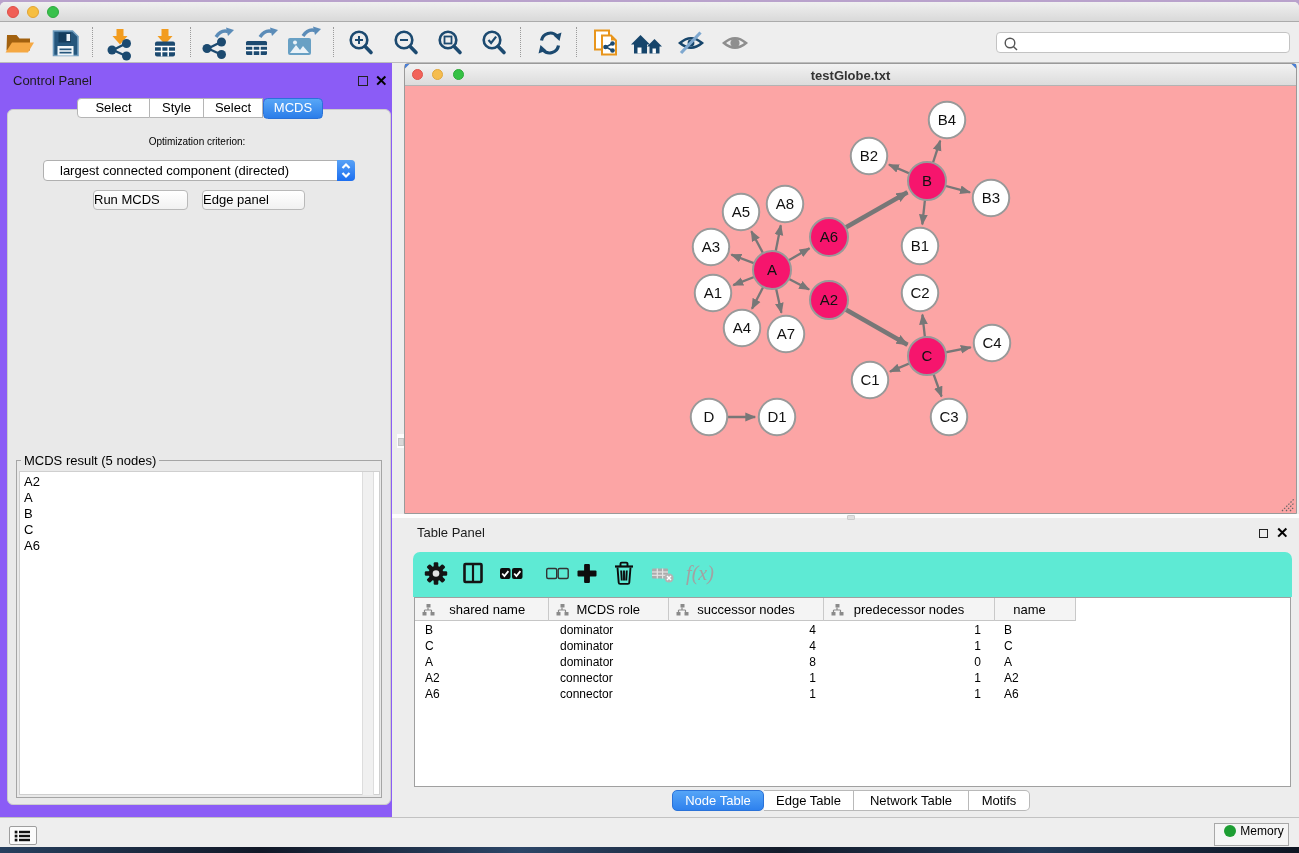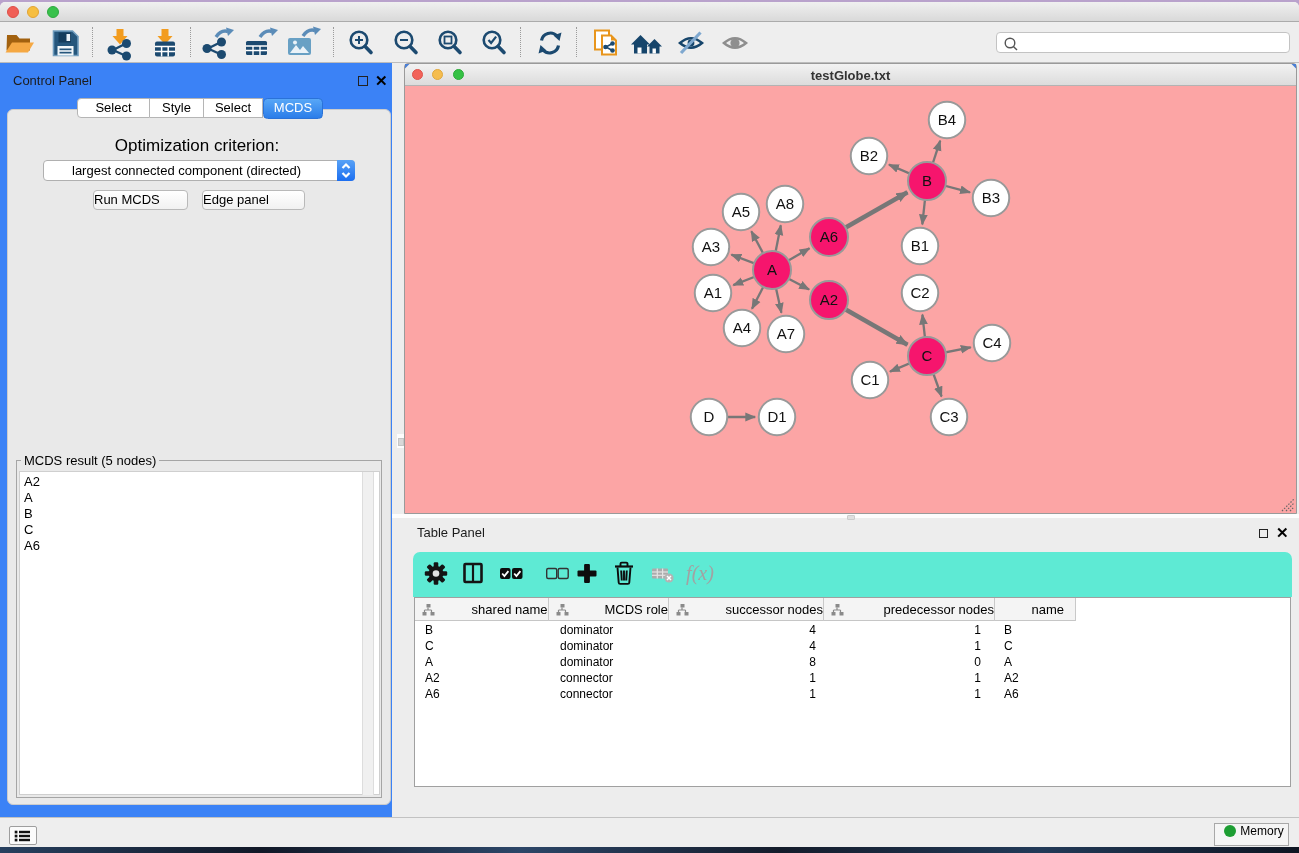--- a/index.html
+++ b/index.html
@@ -3,49 +3,49 @@
 *{margin:0;padding:0;box-sizing:border-box}
 html,body{width:1299px;height:853px;font-family:"Liberation Sans",sans-serif;overflow:hidden}
 body{background:#b9a2cc;position:relative}
 #app{position:absolute;left:0;top:2px;width:1299px;height:845px;background:#ededed;border-radius:5px 5px 0 0;overflow:hidden}
 #titlebar{position:absolute;left:0;top:0;width:1299px;height:20px;background:linear-gradient(#f0f0f0,#d9d9d9);border-bottom:1px solid #ababab;border-radius:5px 5px 0 0}
 .tl{position:absolute;width:12px;height:12px;border-radius:50%;top:4px}
 #title{position:absolute;width:100%;text-align:center;top:3px;font-size:13px;color:#3c3c3c}
 #toolbar{position:absolute;left:0;top:20px;width:1299px;height:41px;background:#eeeeee;border-bottom:1px solid #bcbcbc}
 .sep{position:absolute;top:5px;height:30px;width:0;border-left:1px dotted #9b9b9b}
 #searchbox{position:absolute;left:996px;top:10px;width:294px;height:21px;background:#fff;border:1px solid #c3c3c3;border-radius:4px}
-#leftpanel{position:absolute;left:0;top:61px;width:392px;height:754px;background:#3b82f6}
+#leftpanel{position:absolute;left:0;top:61px;width:392px;height:754px;background:#8b5cf6}
 #cp-head{position:absolute;left:13px;top:10px;font-size:13px;color:#1c1c1c}
 #cp-content{position:absolute;left:7px;top:46px;width:384px;height:696px;background:#e9e9e9;border:1px solid #cccccc;border-radius:6px}
 .tabs{position:absolute;display:flex}
 .tab{height:20px;background:#fff;border:1px solid #b5b5b5;border-left:none;font-size:13px;color:#000;text-align:center;line-height:18px}
 .tab.first{border-left:1px solid #b5b5b5;border-radius:4px 0 0 4px}
 .tab.sel{background:linear-gradient(#58a7f7,#2b7de9);color:#fff;border:1px solid #2a72d8;border-radius:4.5px;height:20.5px}
-#optlabel{position:absolute;left:0;top:26px;width:378px;text-align:center;font-size:17px;color:#000}
-#dropdown{position:absolute;left:35px;top:50px;width:312px;height:21px;background:#fff;border:1px solid #b0b0b0;border-radius:4px;font-size:13px;line-height:19px;padding-left:28px;color:#000}
+#optlabel{position:absolute;left:0;top:26px;width:378px;text-align:center;font-size:10px;color:#000}
+#dropdown{position:absolute;left:35px;top:50px;width:312px;height:21px;background:#fff;border:1px solid #b0b0b0;border-radius:4px;font-size:13px;line-height:19px;padding-left:16px;color:#000}
 #stepper{position:absolute;right:-1px;top:-1px;width:18px;height:21px;background:linear-gradient(#58a2f6,#1c6ef0);border-radius:0 4px 4px 0}
 .btn{position:absolute;top:80px;height:20px;background:linear-gradient(#ffffff,#f1f1f1);border:1px solid #b9b9b9;border-radius:4px;font-size:13px;text-align:left;line-height:18px;color:#000}
 #groupbox{position:absolute;left:8px;top:350px;width:366px;height:338px;border:1px solid #a5a5a5}
 #grouplabel{position:absolute;left:4px;top:-8px;background:#e9e9e9;font-size:13px;padding:0 3px;color:#000}
 #mlist{position:absolute;left:2px;top:10px;width:361px;height:324px;background:#fff;border:1px solid #cfcfcf;font-size:13px;line-height:16px;padding:2px 0 0 4px;color:#000}
 #mscroll{position:absolute;right:5px;top:0px;width:12px;height:323px;background:#f0f0f0;border-left:1px solid #ddd;border-right:1px solid #ddd}
 #statusbar{position:absolute;left:0;top:815px;width:1299px;height:30px;background:#eeeeee;border-top:1px solid #c2c2c2}
 #listbtn{position:absolute;left:9px;top:8px;width:28px;height:19px;background:#fbfbfb;border:1px solid #9e9e9e;border-radius:2px}
 #membtn{position:absolute;left:1214px;top:5px;width:75px;height:23px;background:#f5f5f5;border:1px solid #a8a8a8;font-size:12px;color:#000}
 #darkstrip{position:absolute;left:0;top:847px;width:1299px;height:6px;background:linear-gradient(90deg,#27405f,#111827 20%,#2c4668 40%,#141c2b 60%,#223a58 80%,#0e1522)}
 #netwin{position:absolute;left:404px;top:61px;width:893px;height:451px;background:#fca5a5;border:1px solid #9a9a9a;border-radius:4px 4px 0 0}
 #nw-titlebar{position:absolute;left:0;top:0;width:100%;height:22px;background:linear-gradient(#f2f2f2,#dcdcdc);border-bottom:1px solid #b3b3b3;border-radius:4px 4px 0 0}
 #nw-title{position:absolute;width:100%;text-align:center;top:4px;font-size:13px;font-weight:700;color:#333}
 .tl2{position:absolute;width:11px;height:11px;border-radius:50%;top:5px}
 #tablepanel{position:absolute;left:392px;top:516px;width:907px;height:299px;background:#ededed}
 #tp-head{position:absolute;left:25px;top:7px;font-size:13px;color:#1c1c1c}
 #tp-toolbar{position:absolute;left:21px;top:34px;width:879px;height:45px;background:#5eead4;border-radius:7px 7px 0 0}
 #tp-table{position:absolute;left:22px;top:79px;width:877px;height:190px;background:#fff;border:1px solid #a0a0a0}
 #tp-headrow{position:absolute;left:0;top:0;width:660px;height:23px;background:#f4f4f4;border-bottom:1px solid #c6c6c6}
-.hcol{position:absolute;top:0;height:23px;border-right:1px solid #c9c9c9;font-size:13px;color:#000;text-align:right;line-height:23px}
+.hcol{position:absolute;top:0;height:23px;border-right:1px solid #c9c9c9;font-size:13px;color:#000;text-align:center;line-height:23px}
 .trow{position:absolute;font-size:12px;color:#000;height:16px;line-height:16px}
 .tabs2{position:absolute;display:flex;left:280px;top:272px}
 .tab2{height:21px;background:#fff;border:1px solid #b9b9b9;border-left:none;font-size:13px;text-align:center;line-height:19px;color:#000}
 .tab2.first{border-left:1px solid #b9b9b9;border-radius:5px 0 0 5px}
 .tab2.last{border-radius:0 5px 5px 0}
 .tab2.sel{background:linear-gradient(#55a5f7,#2e81ee);color:#fff;border:1px solid #2a72d8;border-radius:5px}
 .winbtns{position:absolute;top:0;font-size:13px}
 #graph line.e{stroke-width:2.3;marker-end:url(#ar)}
 #graph line.et{stroke-width:4.5;marker-end:url(#arT)}
 </style></head>
@@ -406,20 +406,26 @@
           <div class="trow" style="left:330px;top:72px;width:71px;text-align:right">1</div>
           <div class="trow" style="left:495px;top:72px;width:71px;text-align:right">1</div>
           <div class="trow" style="left:589px;top:72px">A2</div>
           <div class="trow" style="left:10px;top:88px">A6</div>
           <div class="trow" style="left:145px;top:88px">connector</div>
           <div class="trow" style="left:330px;top:88px;width:71px;text-align:right">1</div>
           <div class="trow" style="left:495px;top:88px;width:71px;text-align:right">1</div>
           <div class="trow" style="left:589px;top:88px">A6</div>
         </div>
     </div>
+    <div class="tabs2">
+      <div class="tab2 first sel" style="width:92px">Node Table</div>
+      <div class="tab2" style="width:90px">Edge Table</div>
+      <div class="tab2" style="width:115px">Network Table</div>
+      <div class="tab2 last" style="width:61px">Motifs</div>
+    </div>
   </div>
 
   <div style="position:absolute;left:397px;top:432px;width:7px;height:14px;background:#fdfdfd"></div>
   <div style="position:absolute;left:398px;top:436px;width:6px;height:8px;background:#d8d8d8;border:1px solid #c6c6c6"></div>
   <div style="position:absolute;left:392px;top:512px;width:907px;height:4px;background:#fdfdfd"></div>
   <div style="position:absolute;left:847px;top:513px;width:8px;height:5px;background:#e0e0e0;border:1px solid #cccccc;border-radius:1px"></div>
   <div id="statusbar">
     <div id="listbtn"><svg width="26" height="17">
           <g fill="#111">
             <rect x="4.7" y="3.7" width="2.7" height="2.7"></rect>

